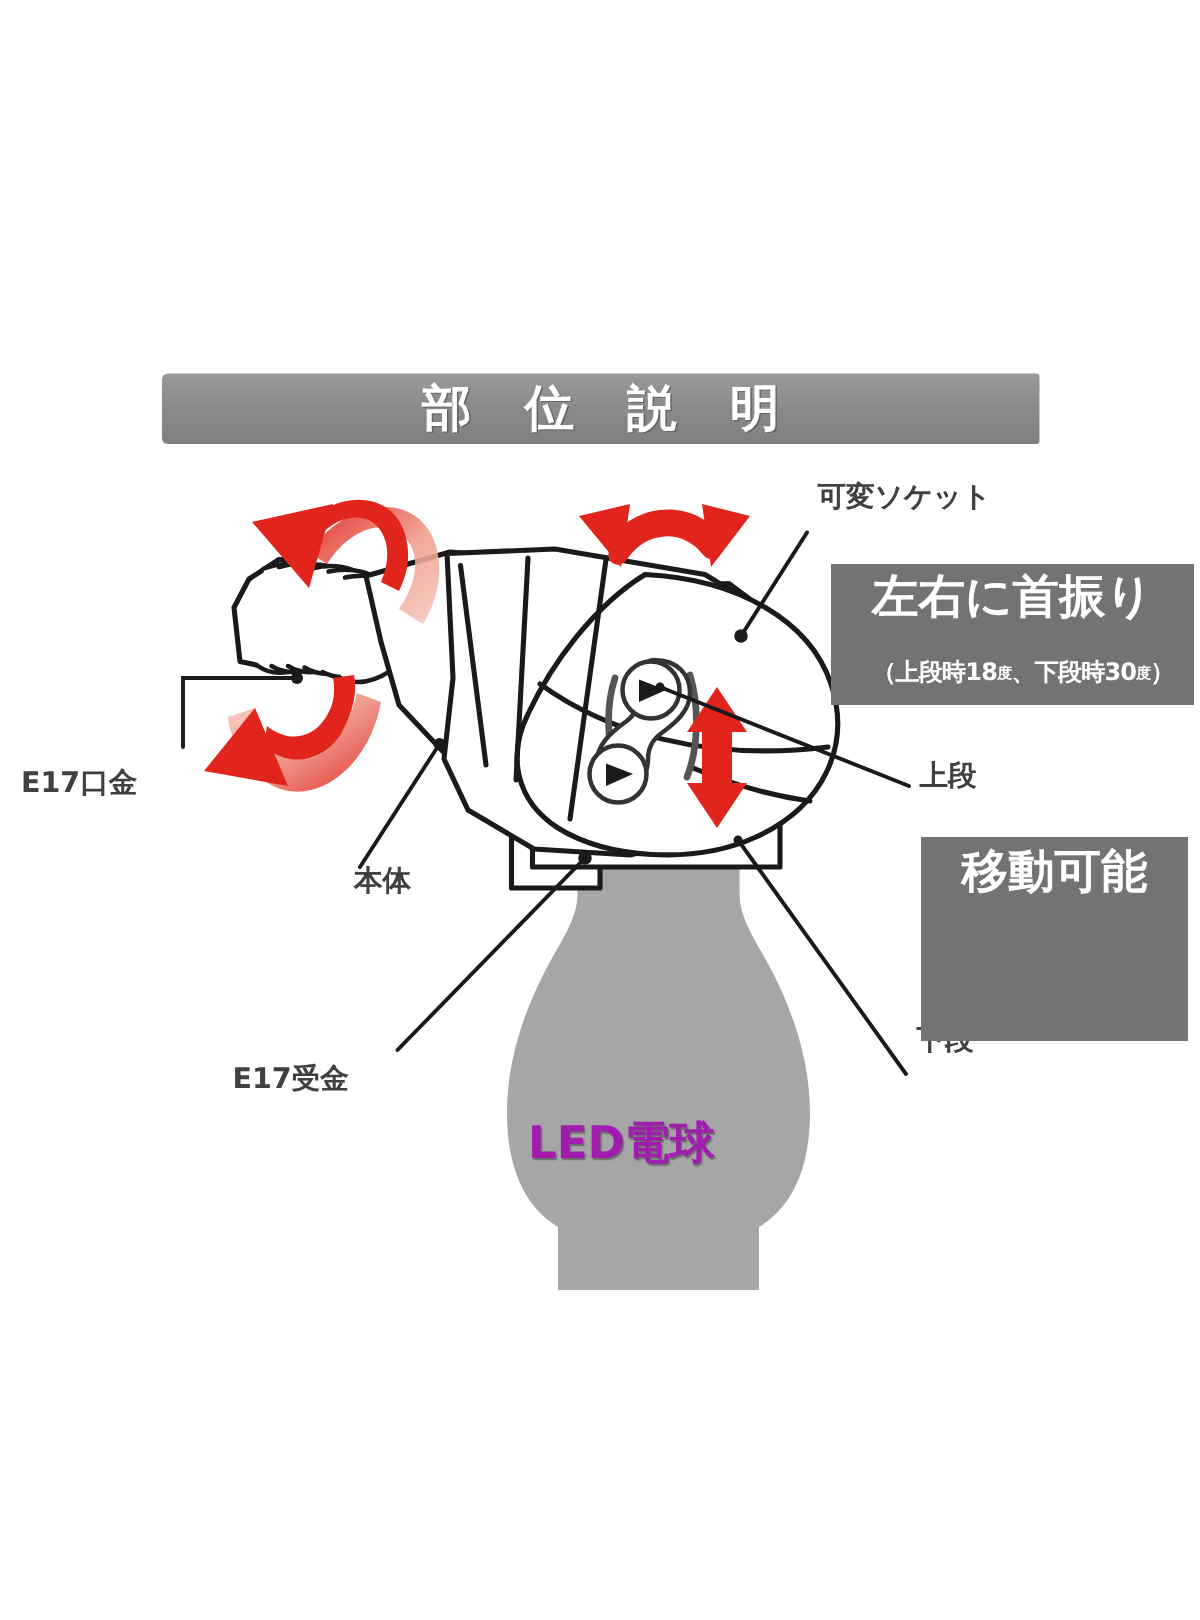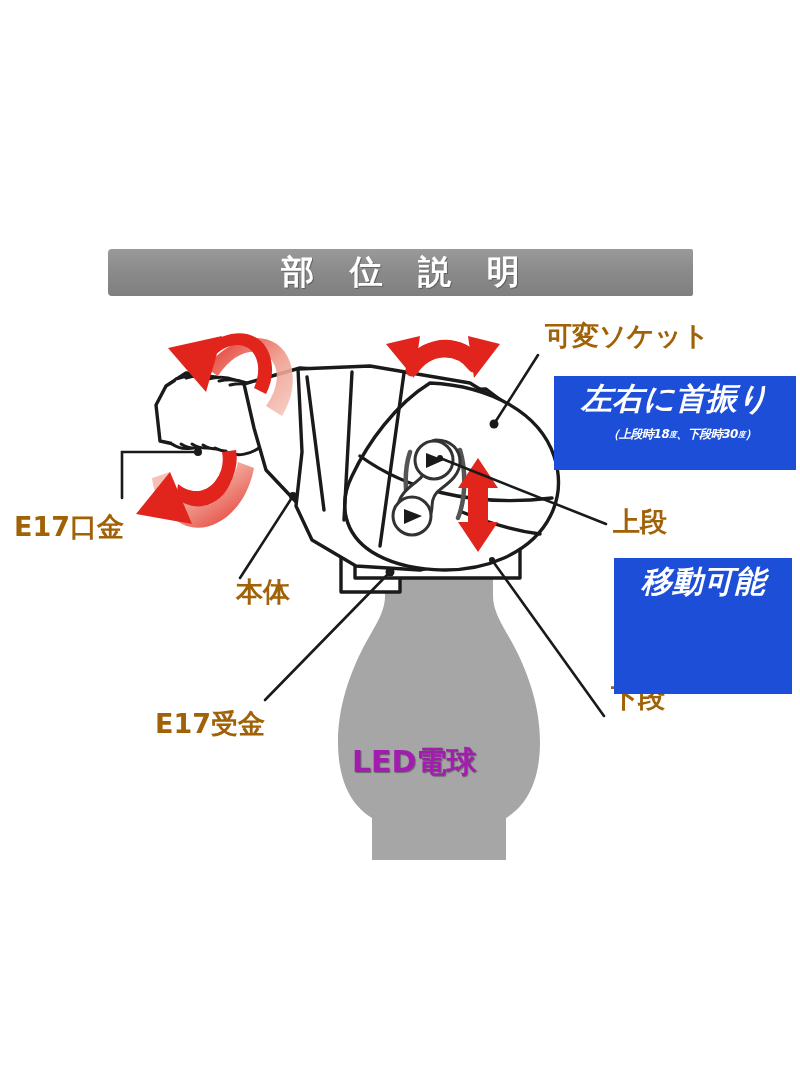--- a/index.html
+++ b/index.html
@@ -47,57 +47,56 @@
     font-weight: bold;
     letter-spacing: 12px;
     text-indent: 12px;
     text-shadow: 1px 1px 0 rgba(60,60,60,0.5);
     white-space: nowrap;
   }
 
   
   .lbl {
     position: absolute;
-    color: #a16207;
-    font-size: 27px;
+    color: #404040;
+    font-size: 19px;
     font-weight: bold;
     white-space: nowrap;
     line-height: 1;
   }
 
   
   .callout {
     position: absolute;
-    background: #1d4ed8;
+    background: #737373;
     color: #ffffff;
     box-sizing: border-box;
     text-align: center;
     line-height: 1.0;
-    font-style: italic;
   }
   .callout .big {
     display: block;
     font-weight: bold;
     white-space: nowrap;
   }
   .callout .sub {
     display: block;
     font-weight: bold;
     white-space: nowrap;
   }
 
   #callout-swing {
     left: 554px;
     top: 376px;
     width: 242px;
     height: 94px;
     padding-top: 7px;
   }
   #callout-swing .big { font-size: 31px; letter-spacing: 0px; }
-  #callout-swing .sub { font-size: 12px; margin-top: 14px; letter-spacing: -0.5px; padding-left: 14px; }
+  #callout-swing .sub { font-size: 16px; margin-top: 26px; letter-spacing: -0.5px; padding-left: 14px; }
 
   #callout-rotate {
     left: 30px;
     top: 562px;
     width: 176px;
     height: 102px;
     padding-top: 4px;
   }
   #callout-rotate .big { font-size: 45px; letter-spacing: -1px; }
   #callout-rotate .sub { font-size: 31px; margin-top: 2px; letter-spacing: 2px; }

